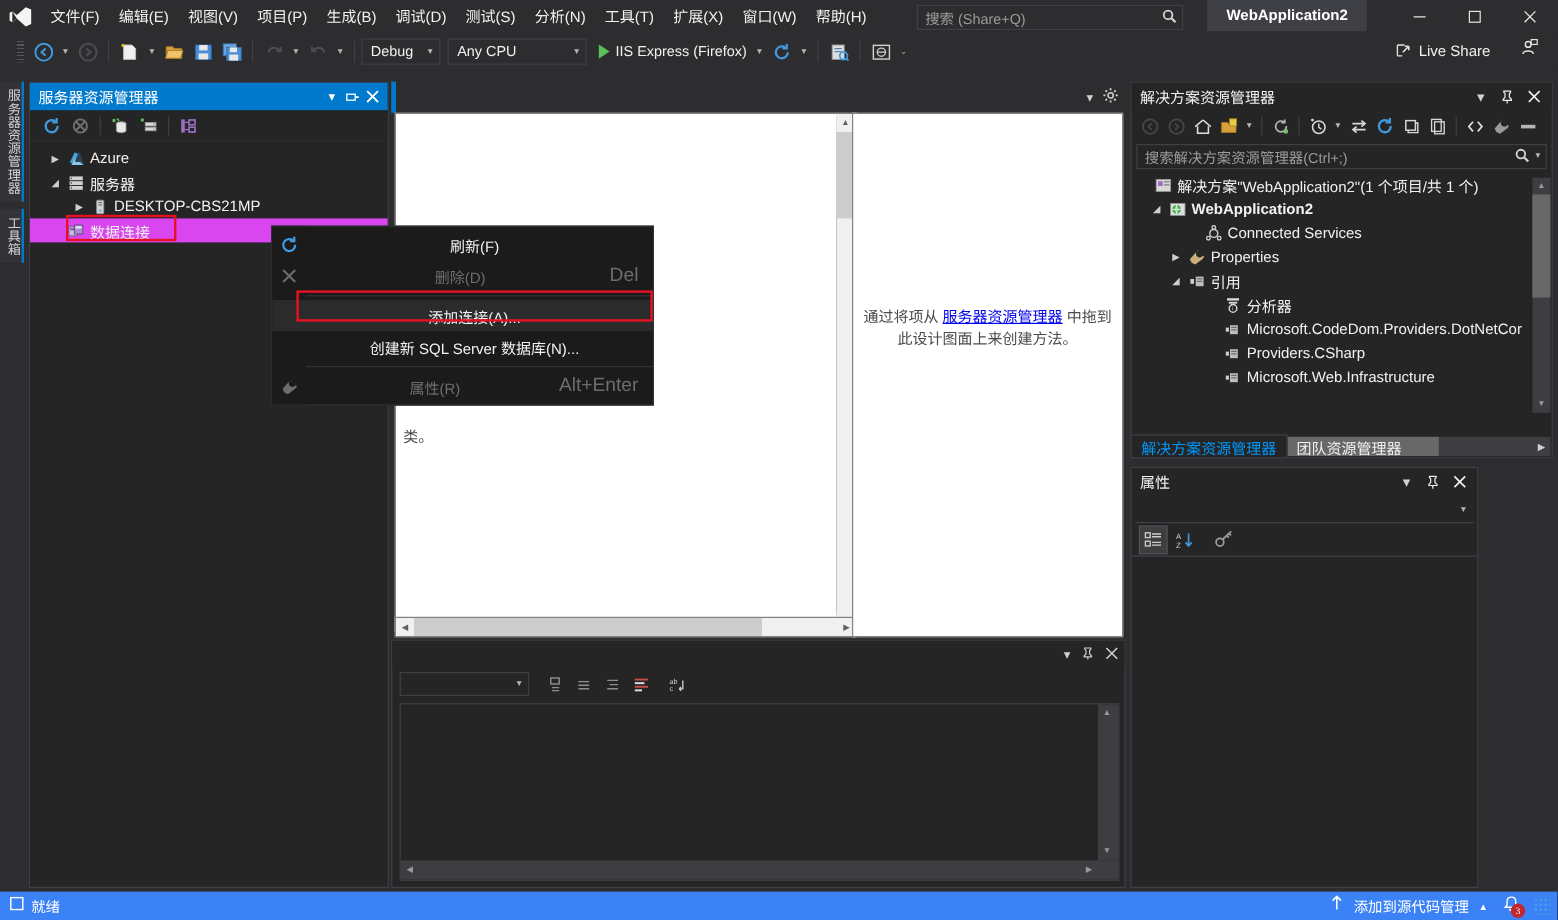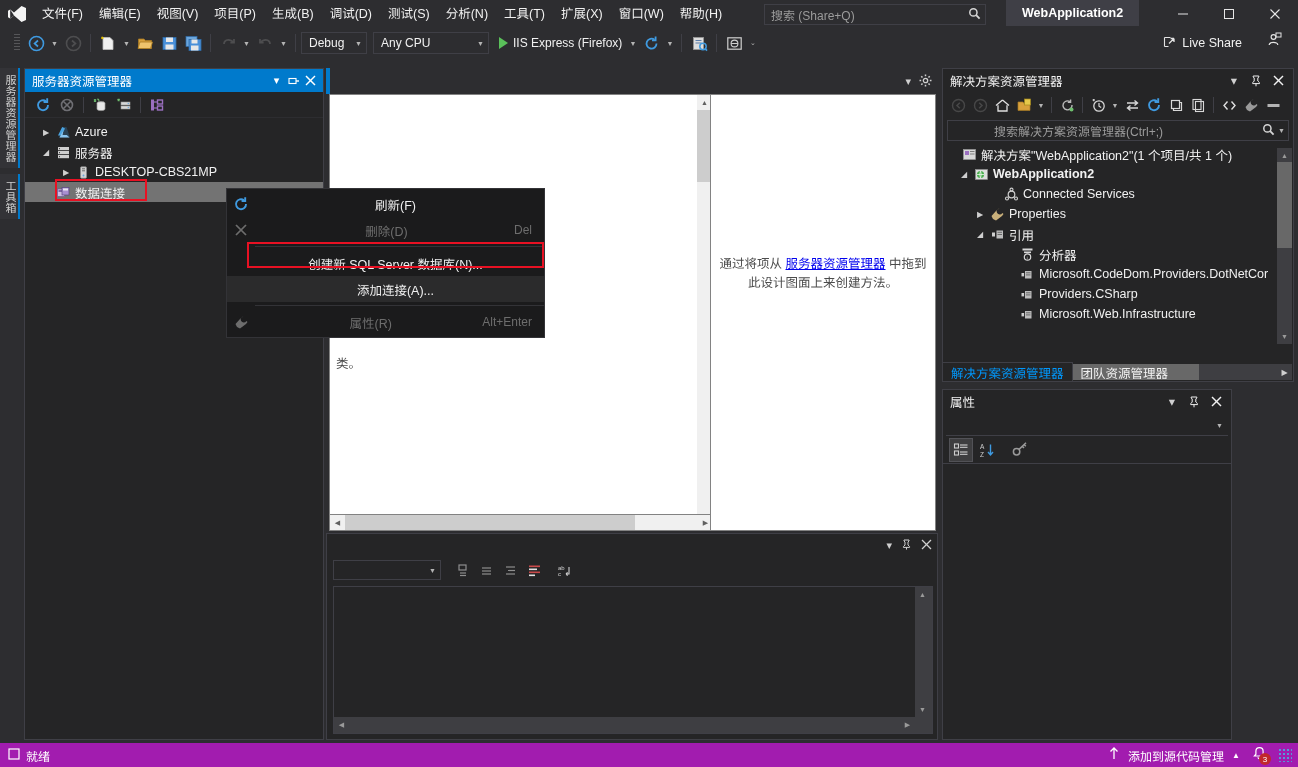--- a/index.html
+++ b/index.html
@@ -106,21 +106,21 @@
   .pt-btn { width: 17px; height: 19px; display: flex; align-items: center; justify-content: center; color: #fff; font-size: 11px; }
   .se-toolbar {
     height: 26px; background: #252526; display: flex; align-items: center; padding-left: 6px;
     border-bottom: 1px solid #2d2d30;
   }
   .se-tb { width: 24px; height: 22px; display: flex; align-items: center; justify-content: center; }
   .se-sep { width: 1px; height: 16px; background: #3f3f46; margin: 0 4px; }
 
   .tree { padding-top: 4px; font-size: 12.5px; }
   .trow { height: 20px; display: flex; align-items: center; padding-left: 4px; white-space: nowrap; color: #f1f1f1; }
-  .trow.sel { background: #737373; font-family: Liberation Serif, serif; }
+  .trow.sel { background: #d946ef; font-family: Liberation Serif, serif; }
   .arr { width: 14px; text-align: center; font-size: 8px; color: #cfcfcf; flex: none; }
   .arr.open { color: #cfcfcf; }
   .tico { width: 20px; display: flex; align-items: center; justify-content: center; flex: none; }
   .tlabel { padding-left: 2px; }
   .redbox {
     position: absolute; border: 2px solid #e81123; pointer-events: none;
   }
 
   
   .doc-area {
@@ -209,21 +209,21 @@
     padding: 0 4px 0 7px; color: #f1f1f1; font-size: 12.5px;
   }
   .sol-title .t { flex: 1; }
   .sol-toolbar { height: 26px; display: flex; align-items: center; padding-left: 4px; }
   .sol-tb { width: 22px; height: 22px; display: flex; align-items: center; justify-content: center; color: #d0d0d0; }
   .sol-tb.dis { opacity: .4; }
   .sol-search {
     margin: 2px 4px 0 4px; height: 21px; background: #252526; border: 1px solid #3f3f46;
     display: flex; align-items: center; padding: 0 3px 0 6px;
   }
-  .sol-search .ph { flex: 1; color: #9b9b9b; font-size: 12px; margin-left: 40px; }
+  .sol-search .ph { flex: 1; color: #9b9b9b; font-size: 12px; }
   .sol-tree { position: relative; margin-top: 3px; font-size: 12.5px; overflow: hidden; height: 200px; }
   .sol-tree .trow { padding-left: 0; }
   .sol-vscroll {
     position: absolute; right: 1px; top: 79px; width: 15px; height: 196px; background: #3e3e42;
   }
   .sv-thumb { position: absolute; left: 0; top: 14px; width: 15px; height: 86px; background: #686868; }
   .sol-hscroll {
     position: absolute; left: 1px; bottom: 1px; width: 348px; height: 16px; background: #3e3e42;
   }
   .sh-thumb { position: absolute; left: 15px; top: 0; width: 240px; height: 16px; background: #686868; }
@@ -262,30 +262,31 @@
   .ctx-gutter {
     position: absolute; left: 0; top: 0; bottom: 0; width: 28px; background: #1b1b1c;
   }
   .ctx-item {
     position: relative; height: 26px; display: flex; align-items: center;
     font-size: 12.5px; color: #f1f1f1;
   }
   .ctx-item.dis { color: #6d6d6d; }
   .ctx-item .ic { width: 28px; display: flex; align-items: center; justify-content: center; flex: none; }
   .ctx-item .lb { flex: 1; padding-left: 4px; white-space: nowrap; text-align: center; }
-  .ctx-item .sc { color: #9b9b9b; padding-right: 12px; font-size: 12px; }
+  .ctx-item .sc { color: #9b9b9b; padding-right: 12px; font-size: 16px; }
   .ctx-item.dis .sc { color: #6d6d6d; }
   .ctx-item.hl { background: #2b2b2c; }
   .ctx-sep { height: 1px; background: #333337; margin: 3px 0 3px 28px; }
 
   
   .statusbar {
     position: absolute; left: 0; bottom: 0; width: 1298px; height: 24px;
-    background: #a21caf; display: flex; align-items: center; color: #ffffff; font-size: 12px;
+    background: #3b82f6; display: flex; align-items: center; color: #ffffff; font-size: 12px;
     padding: 0 6px 0 8px;
+    font-family: Liberation Serif, serif;
   }
   .sb-left { display: flex; align-items: center; gap: 6px; }
   .sb-right { margin-left: auto; display: flex; align-items: center; gap: 8px; }
   .bell-wrap { position: relative; width: 22px; height: 20px; display: flex; align-items: center; justify-content: center; }
   .badge {
     position: absolute; right: -1px; bottom: 0px; background: #c1272d; color: #fff;
     font-size: 8px; min-width: 12px; height: 12px; border-radius: 6px;
     display: flex; align-items: center; justify-content: center; padding: 0 2px;
   }
   .grip-dots { width: 14px; height: 14px;
@@ -1049,29 +1050,29 @@
             <line x1="2" y1="2" x2="12" y2="12" stroke="#6d6d6d" stroke-width="1.7"></line>
             <line x1="12" y1="2" x2="2" y2="12" stroke="#6d6d6d" stroke-width="1.7"></line>
           </svg>
       </div>
       <div class="lb">删除(D)</div>
       <div class="sc">Del</div>
     </div>
 
     <div class="ctx-sep"></div>
 
+    <div class="ctx-item hl">
+      <div class="ic"></div>
+      <div class="lb">添加连接(A)...</div>
+      <div class="sc"></div>
+    </div>
+
     <div class="ctx-item">
       <div class="ic"></div>
       <div class="lb">创建新 SQL Server 数据库(N)...</div>
-      <div class="sc"></div>
-    </div>
-
-    <div class="ctx-item hl">
-      <div class="ic"></div>
-      <div class="lb">添加连接(A)...</div>
       <div class="sc"></div>
     </div>
 
     <div class="ctx-sep"></div>
 
     <div class="ctx-item dis">
       <div class="ic">
         <svg width="15" height="15" viewBox="0 0 15 15">
             <path d="M9.5 1.5 a3 3 0 1 0 2.8 4.4 L13.5 7 L12 9 L6 13.5 L3 12 L1.5 9 L6 4 L7.5 2.5 Z" fill="#6d6d6d"></path>
           </svg>

